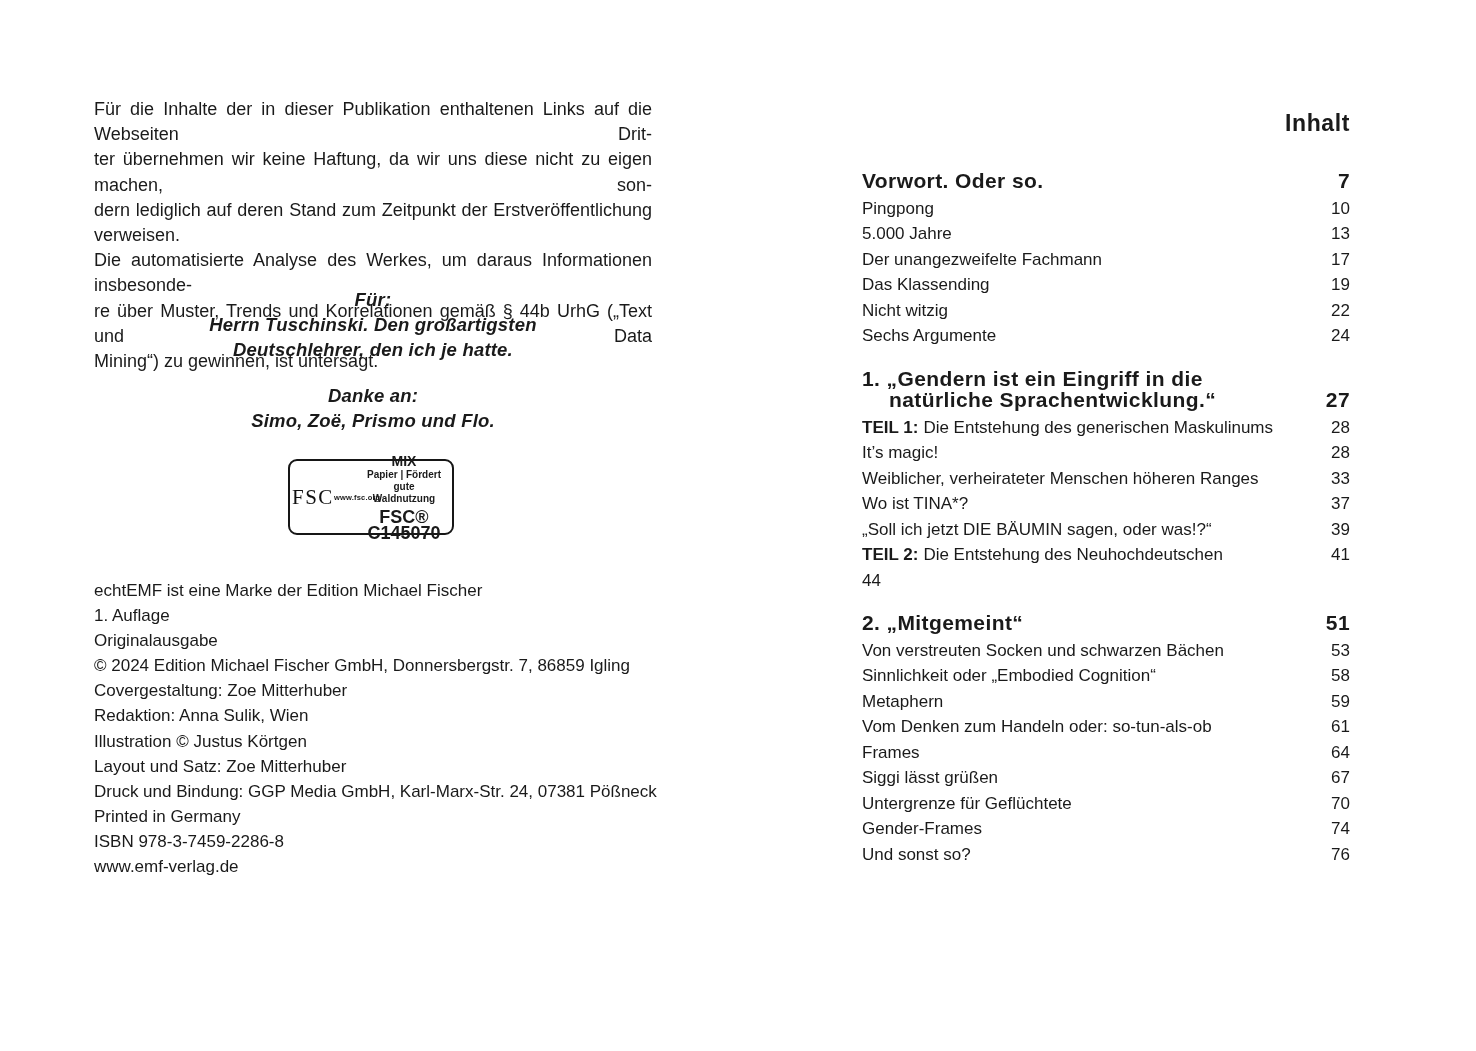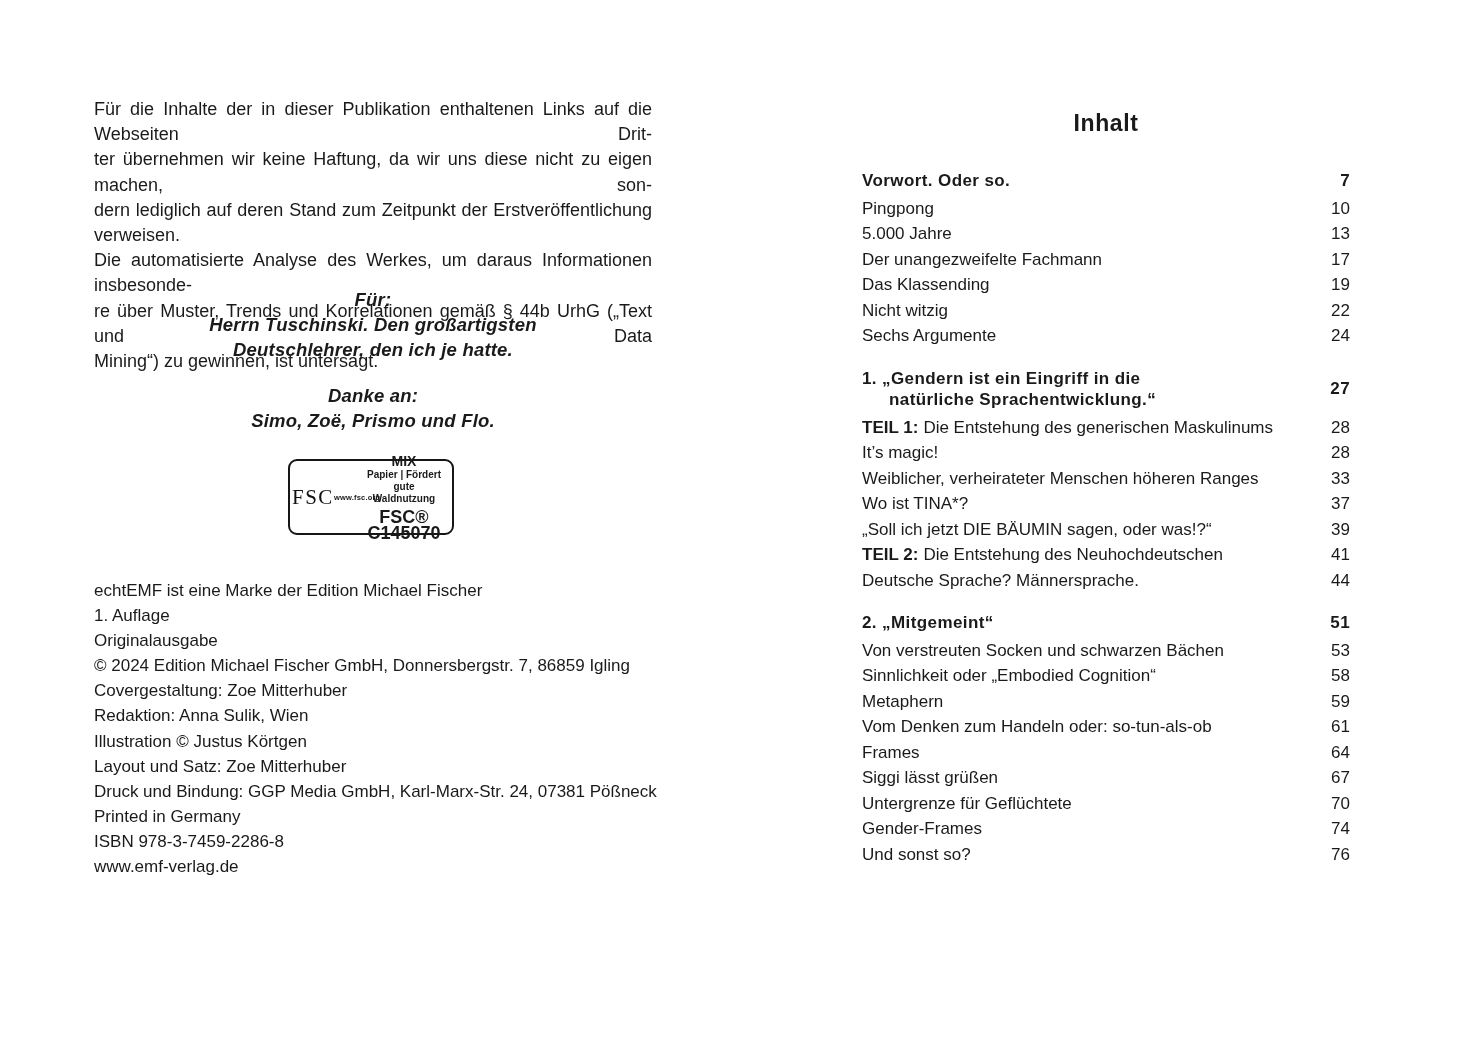--- a/index.html
+++ b/index.html
@@ -43,28 +43,28 @@
   .fsc-cert { font-weight: 700; font-size: 18px; line-height: 16px; margin-top: 4px; }
 
   .imprint {
     position: absolute; left: 94px; top: 578px; width: 600px;
     font-size: 17px; line-height: 25.1px;
   }
 
   
   .toc { position: absolute; left: 862px; top: 110px; width: 488px; }
   .toc-title {
-    font-size: 23px; font-weight: 700; text-align: center;
+    font-size: 23px; font-weight: 700; text-align: right;
     letter-spacing: 0.6px; line-height: 26px; margin: 0;
   }
   .toc-section { margin-top: 19px; }
   .toc-section.first { margin-top: 34px; }
   .toc-heading-row {
-    display: flex; justify-content: space-between; align-items: center;
-    font-weight: 700; font-size: 17px; line-height: 21.5px;
+    display: flex; justify-content: space-between; align-items: flex-end;
+    font-weight: 700; font-size: 21px; line-height: 21.5px;
     letter-spacing: 0.4px; margin-bottom: 4px;
   }
   .toc-heading-row .hang { margin-left: 27px; }
   .toc-heading-page { font-weight: 700; }
   .toc-entry {
     display: flex; justify-content: space-between;
     font-size: 17px; line-height: 25.5px; gap: 8px;
   }
   .entry-prefix { font-weight: 700; margin-right: 5px; }
 
@@ -196,21 +196,20 @@
     </div>
     <div class="toc-entry">
       <div>„Soll ich jetzt DIE BÄUMIN sagen, oder was!?“</div>
       <div>39</div>
     </div>
     <div class="toc-entry">
       <div><span class="entry-prefix">TEIL 2:</span><span>Die Entstehung des Neuhochdeutschen</span></div>
       <div>41</div>
     </div>
     <div class="toc-entry">
-      <div>Deutsche Sprache? Männersprache.</div>
       <div>44</div>
     </div>
   </div>
 
   <div class="toc-section">
     <div class="toc-heading-row">
       <div>
         <div>2. „Mitgemeint“</div>
       </div>
       <div class="toc-heading-page">51</div>

